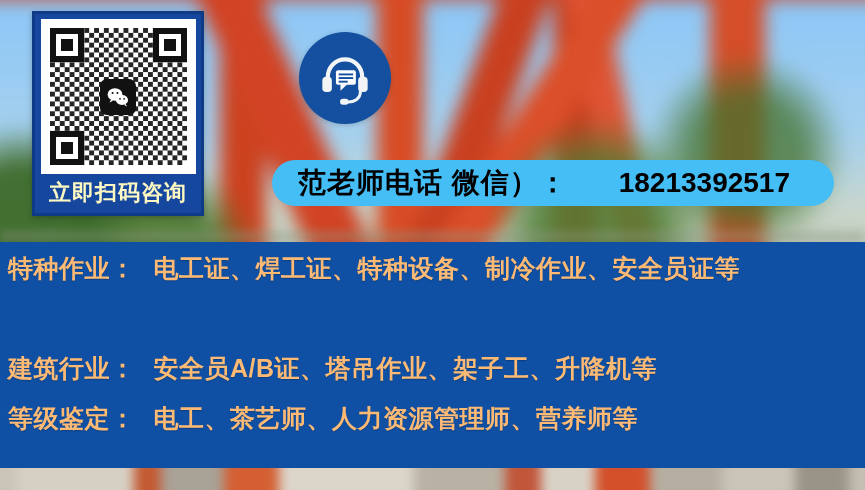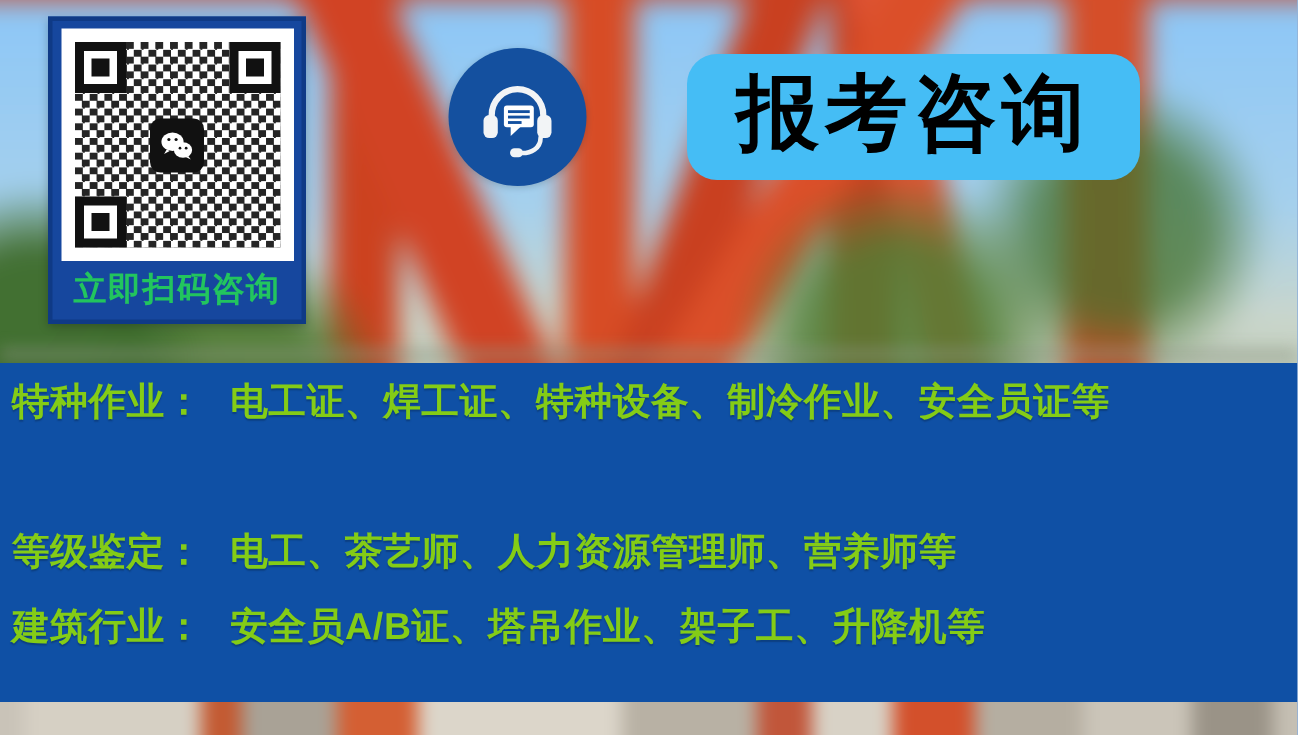--- a/index.html
+++ b/index.html
@@ -143,21 +143,21 @@
     border-radius: 7px;
     display: flex;
     align-items: center;
     justify-content: center;
   }
   .qr-caption {
     flex: 1;
     display: flex;
     align-items: center;
     justify-content: center;
-    color: #22c55e;
+    color: #fef9c3;
     font-size: 22px;
     font-weight: bold;
     letter-spacing: 1px;
     line-height: 1;
     padding-bottom: 2px;
   }
 
   
   .headset-badge {
     position: absolute;
@@ -217,21 +217,21 @@
     top: 242px;
     width: 865px;
     height: 226px;
     background: #0f50a5;
     padding: 14px 0 0 0;
     box-sizing: border-box;
   }
   .list-row {
     display: flex;
     align-items: baseline;
-    color: #84cc16;
+    color: #fdba74;
     font-weight: bold;
     font-size: 25px;
     line-height: 1;
     height: 50px;
     padding-left: 8px;
     white-space: nowrap;
     text-shadow: 0 1px 1px rgba(0,0,0,0.22);
   }
   .list-row .cat {
     letter-spacing: 0.5px;
@@ -321,37 +321,40 @@
       <rect x="26.5" y="55" width="9.5" height="6.6" rx="3.3" fill="#f2f4f6"></rect>
 
       <rect x="22" y="23.5" width="22" height="16" rx="2.2" fill="#ffffff"></rect>
       <path d="M27 39 L27 46 L34.5 39 Z" fill="#ffffff"></path>
       <rect x="25" y="27" width="16" height="2.1" fill="#14509f"></rect>
       <rect x="25" y="31" width="16" height="2.1" fill="#14509f"></rect>
       <rect x="25" y="35" width="10" height="2.1" fill="#14509f"></rect>
     </svg>
   </div>
 
-  <div class="pill pill-title">报考咨询</div>
-
+
+  <div class="pill pill-phone">
+    <span class="label">范老师电话 微信）：</span>
+    <span class="number">18213392517</span>
+  </div>
 
   <div class="list-panel">
     <div class="list-row">
       <span class="cat">特种作业：</span>
       <span class="items">电工证、焊工证、特种设备、制冷作业、安全员证等</span>
     </div>
     <div class="list-row">
     </div>
     <div class="list-row">
+      <span class="cat">建筑行业：</span>
+      <span class="items">安全员A/B证、塔吊作业、架子工、升降机等</span>
+    </div>
+    <div class="list-row">
       <span class="cat">等级鉴定：</span>
       <span class="items">电工、茶艺师、人力资源管理师、营养师等</span>
     </div>
-    <div class="list-row">
-      <span class="cat">建筑行业：</span>
-      <span class="items">安全员A/B证、塔吊作业、架子工、升降机等</span>
-    </div>
   </div>
 
   <div class="footer-photo">
     <div class="footer-photo-inner"></div>
   </div>
 
 </div>
 
 </body></html>

